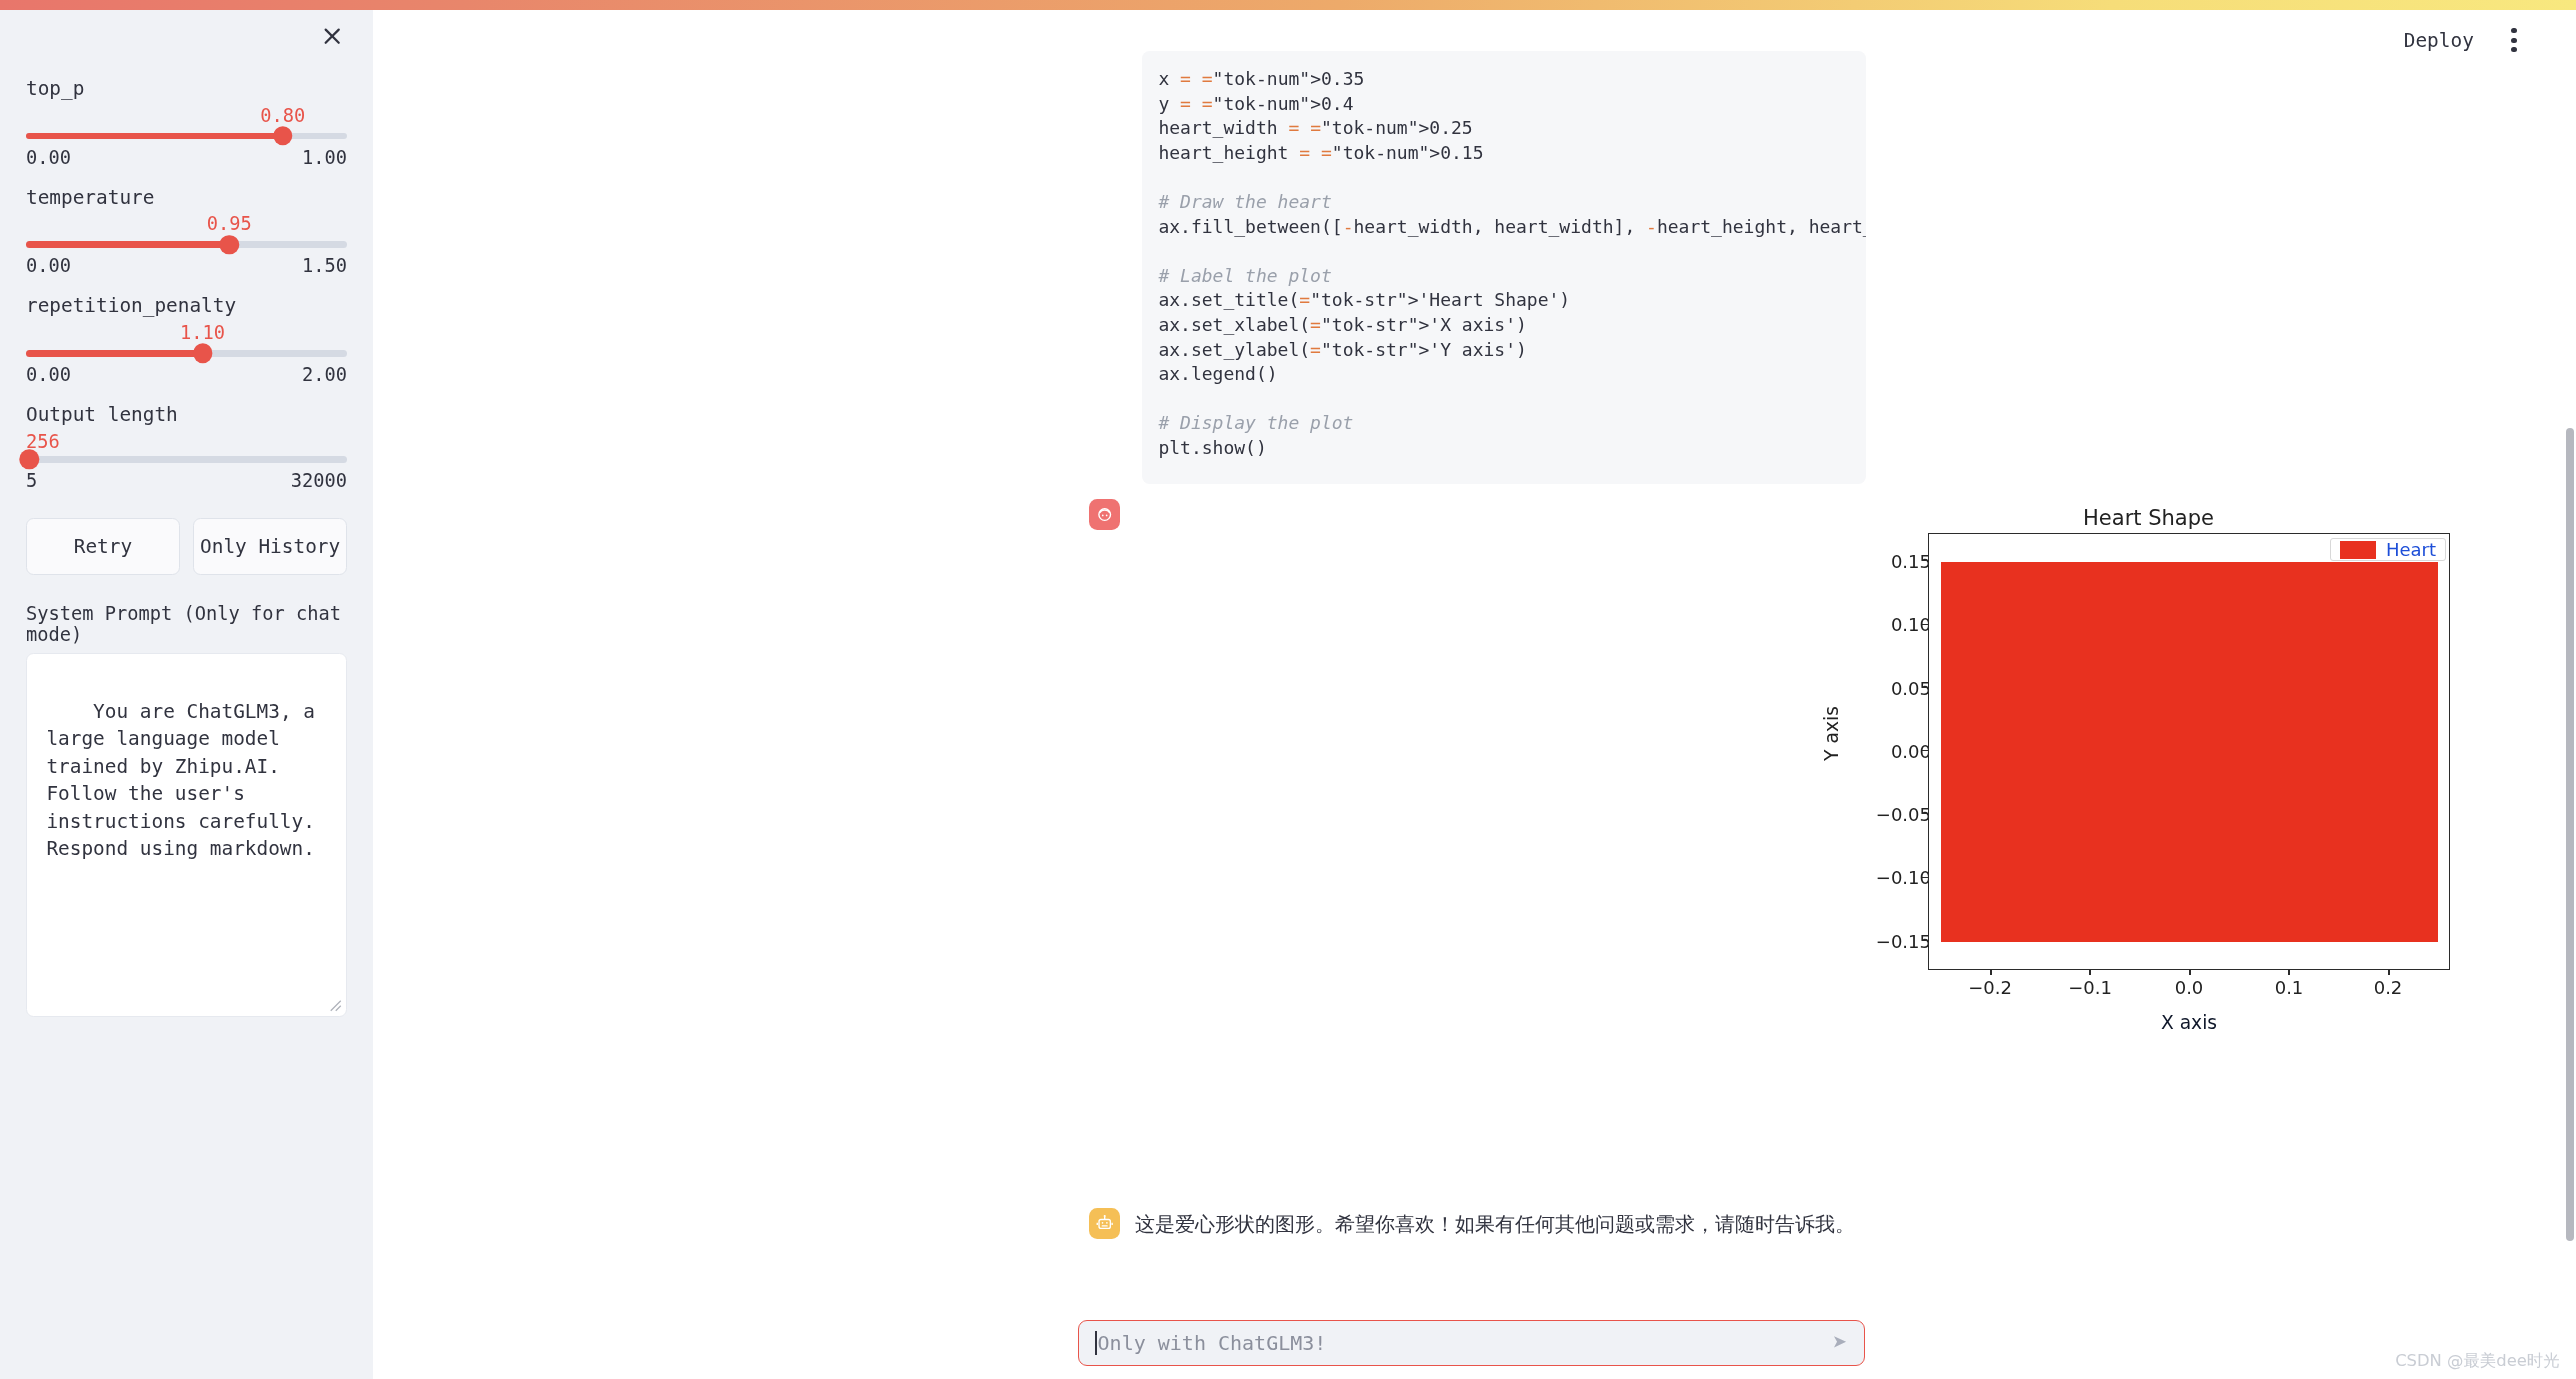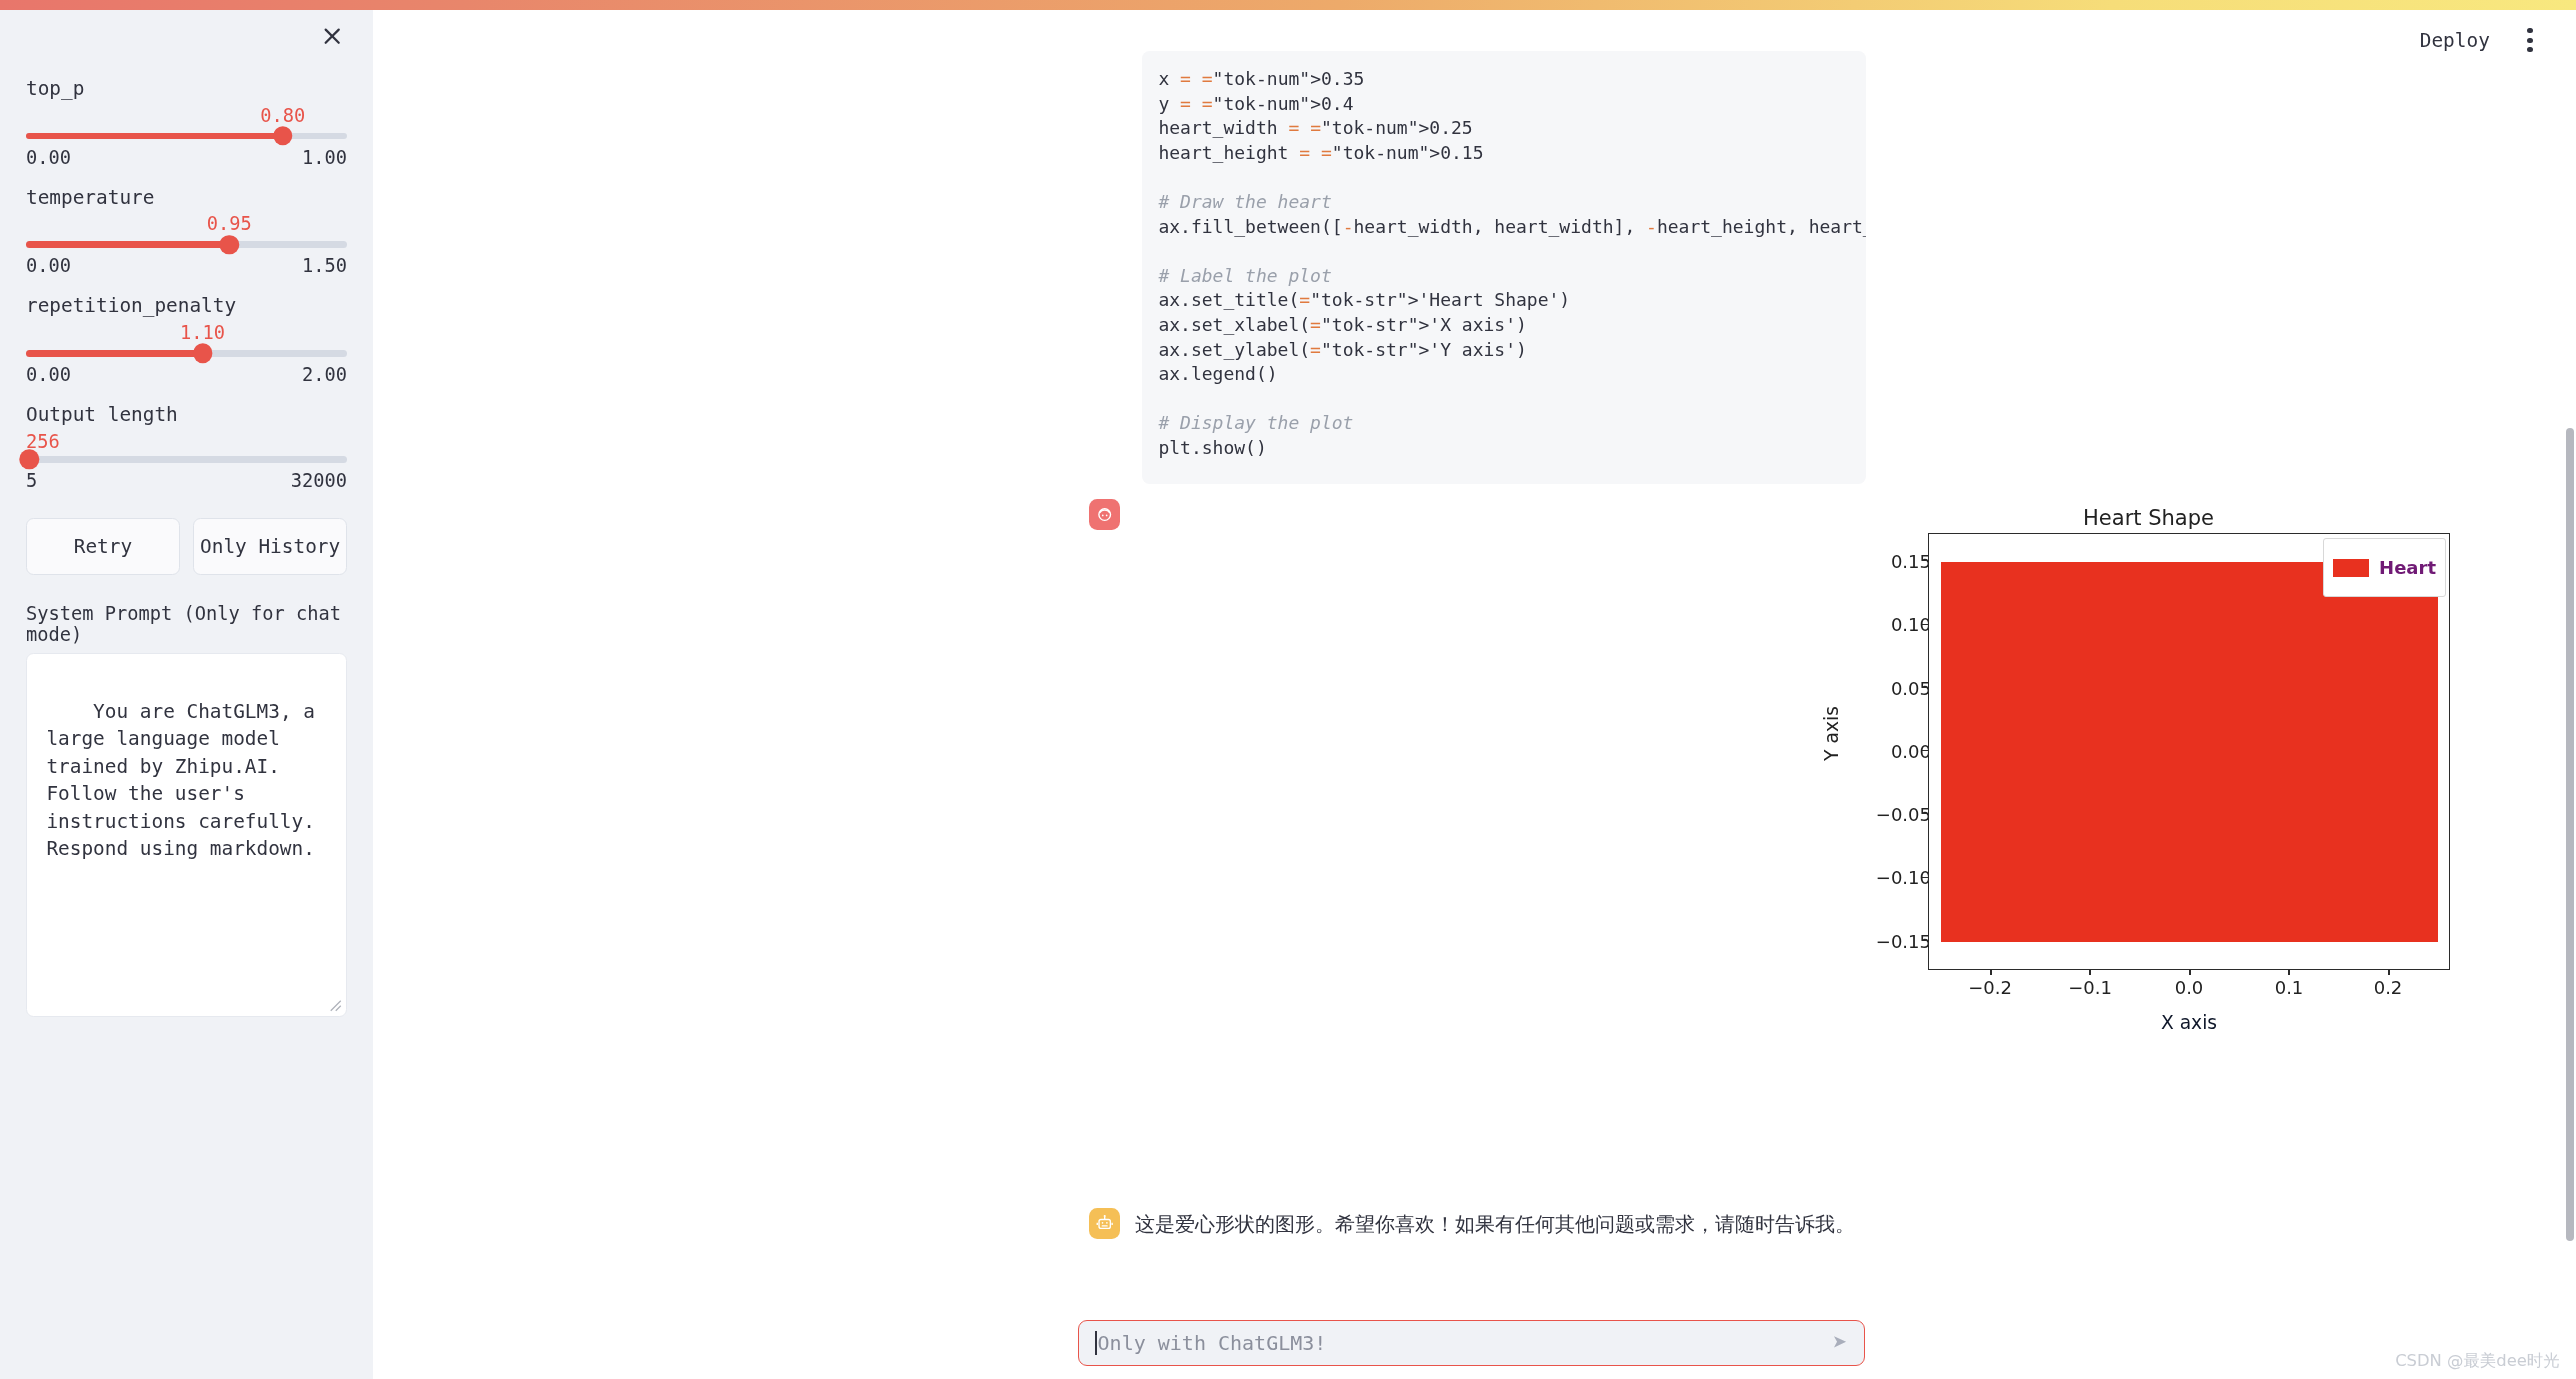--- a/index.html
+++ b/index.html
@@ -86,21 +86,21 @@
     position: absolute; right: 4.5px; bottom: 3.7px; width: 15px; height: 15px;
     opacity: .55;
   }
 
   
   #main {
     position: absolute; top: 9.7px; left: 373px; width: 2203px; height: 1369px;
     background: #ffffff; overflow: hidden;
   }
   #header {
-    position: absolute; top: 0; right: 0; height: 61px; width: 100%;
+    position: absolute; top: 0; right: 16px; height: 61px; width: 100%;
     display: flex; align-items: center; justify-content: flex-end; gap: 30px;
     padding-right: 36px;
   }
   #deploy-button {
     font-size: 19.4px; color: #31333f; font-family: "DejaVu Sans Mono", monospace;
     cursor: pointer;
   }
   #kebab-icon { display: flex; flex-direction: column; gap: 4.5px; cursor: pointer; padding: 4.5px 7.5px; }
   #kebab-icon span { width: 5.2px; height: 5.2px; background: #31333f; border-radius: 50%; }
 
@@ -141,22 +141,22 @@
     position: absolute; left: 93px; top: 34px; width: 522px; height: 437px;
     border: 1.5px solid #2b2b2b; background: #fff;
   }
   #heart-rect {
     position: absolute; left: 24px; top: 31px; width: 475px; height: 373px;
     background: #e8311f;
   }
   #legend {
     position: absolute; right: 3px; top: 4.5px;
     background: #ffffff; border: 0.7px solid #d8d8d8; border-radius: 3px;
-    padding: 18px 9px; display: flex; align-items: center; gap: 10.4px;
-    font-family: "DejaVu Sans", sans-serif; font-size: 18px; color: #701a75; font-weight: bold;
+    padding: 0 9px; display: flex; align-items: center; gap: 10.4px;
+    font-family: "DejaVu Sans", sans-serif; font-size: 18px; color: #1d4ed8;
   }
   #legend-swatch { width: 36px; height: 18px; background: #e8311f; }
 
   .ytick {
     position: absolute; right: 531px; transform: translateY(-50%);
     font-family: "DejaVu Sans", sans-serif; font-size: 18px; color: #222;
     white-space: nowrap;
   }
   .ytick-mark { position: absolute; left: 87px; width: 6.7px; height: 1.5px; background: #2b2b2b; }
   .xtick {

